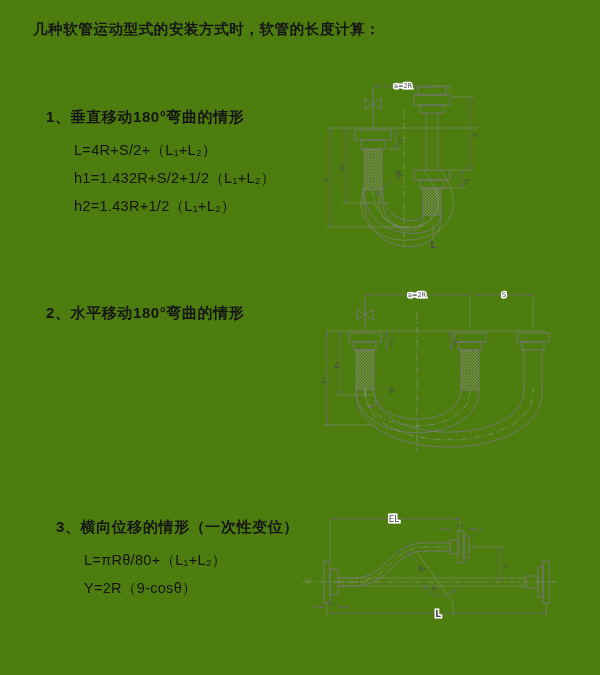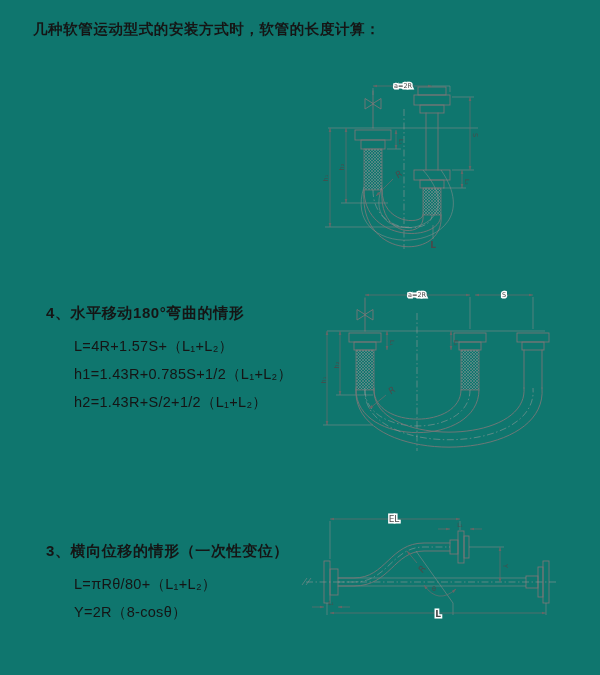--- a/index.html
+++ b/index.html
@@ -1,18 +1,18 @@
 <!DOCTYPE html>
 <html><head>
 <meta charset="utf-8">
 <style>
   html,body{margin:0;padding:0;}
   body{width:600px;height:675px;background:#fff;position:relative;
        font-family:"Liberation Sans","DejaVu Sans",sans-serif;color:#151515;overflow:hidden;}
-  .page{position:absolute;inset:0;background:#0f766e;}
+  .page{position:absolute;inset:0;background:#4d7c0f;}
   .title{position:absolute;left:33px;top:20px;font-size:14.5px;font-weight:700;
          letter-spacing:.6px;margin:0;white-space:nowrap;}
   .sec{position:absolute;left:46px;width:285px;}
   .sec-heading{font-size:15px;font-weight:600;letter-spacing:.6px;white-space:nowrap;}
   .formulas{margin:9px 0 0 28px;}
   .formula{font-size:14.5px;line-height:28px;white-space:nowrap;letter-spacing:.3px;}
   svg.diag{position:absolute;overflow:visible;}
   svg text{font-family:"DejaVu Sans",sans-serif;fill:#4a4a4a;}
   .dln{fill:none;stroke:#777;stroke-width:.9;stroke-linecap:square;}
   .thn{fill:none;stroke:#8d8d8d;stroke-width:.55;}
@@ -24,35 +24,38 @@
   .med{font-size:9px;}
   .wbg{paint-order:stroke;stroke:#fdfdfd;stroke-width:3px;}
 </style>
 </head>
 <body>
 
 <div class="page">
 
   <h1 class="title">几种软管运动型式的安装方式时，软管的长度计算：</h1>
 
-
-  <div class="sec" style="top:304px;">
-    <div class="sec-heading">4、水平移动180°弯曲的情形</div>
+  <div class="sec" style="top:108px;">
+    <div class="sec-heading">1、垂直移动180°弯曲的情形</div>
     <div class="formulas">
-      <div class="formula">L=4R+1.57S+（L₁+L₂）</div>
-      <div class="formula">h1=1.43R+0.785S+1/2（L₁+L₂）</div>
-      <div class="formula">h2=1.43R+S/2+1/2（L₁+L₂）</div>
+      <div class="formula">L=4R+S/2+（L₁+L₂）</div>
+      <div class="formula">h1=1.432R+S/2+1/2（L₁+L₂）</div>
+      <div class="formula">h2=1.43R+1/2（L₁+L₂）</div>
     </div>
   </div>
 
-  <div class="sec" style="top:542px;">
+  <div class="sec" style="top:304px;">
+    <div class="sec-heading">2、水平移动180°弯曲的情形</div>
+  </div>
+
+  <div class="sec" style="top:518px;margin-left:10px;">
     <div class="sec-heading">3、横向位移的情形（一次性变位）</div>
     <div class="formulas">
       <div class="formula">L=πRθ/80+（L₁+L₂）</div>
-      <div class="formula">Y=2R（8-cosθ）</div>
+      <div class="formula">Y=2R（9-cosθ）</div>
     </div>
   </div>
 
   <svg class="diag" style="left:312px;top:75px;" width="225" height="180" viewBox="0 0 225 180">
     <defs>
       <marker id="arw" viewBox="0 0 8 6" refX="7.5" refY="3" markerWidth="7" markerHeight="5" orient="auto-start-reverse">
           <path d="M8,3 L0,.5 L0,5.5 Z" fill="#666"></path>
         </marker>
       <pattern id="xh" width="3" height="3" patternUnits="userSpaceOnUse">
         <path d="M0,0 L3,3 M3,0 L0,3" stroke="#999" stroke-width=".45"></path>

